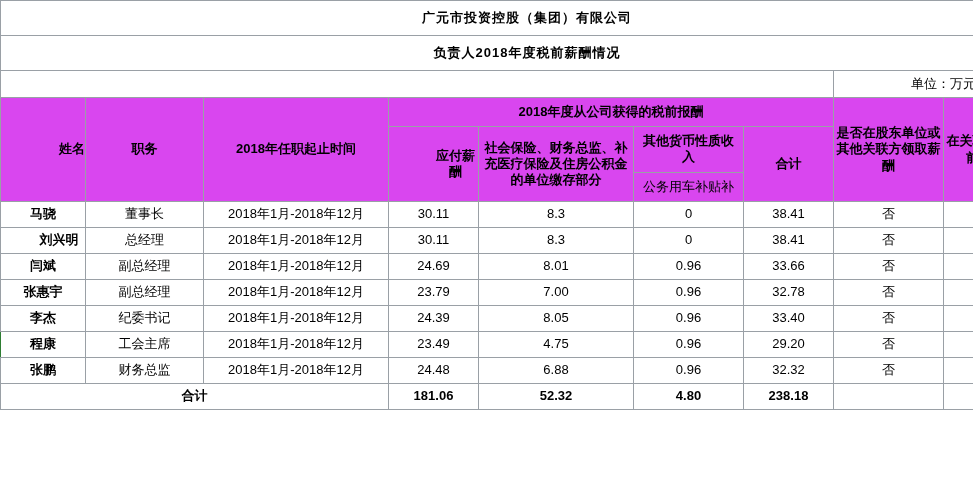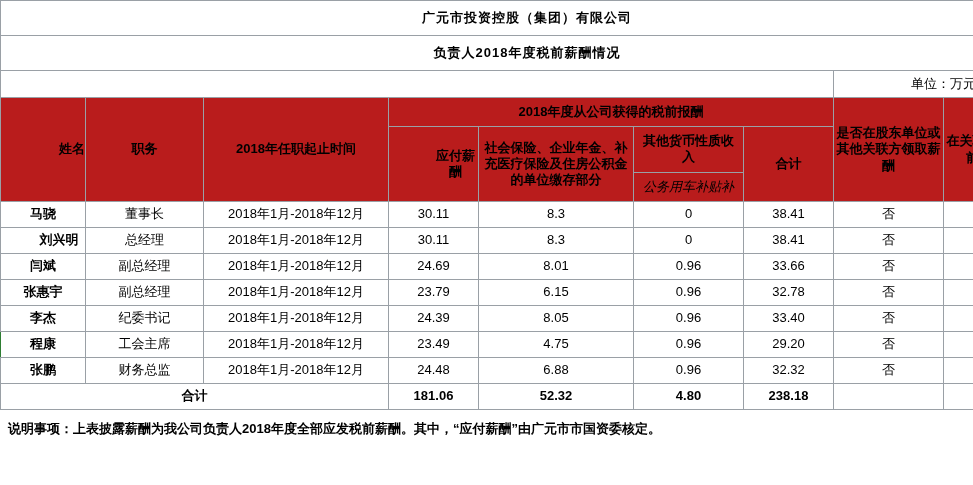--- a/index.html
+++ b/index.html
@@ -46,21 +46,21 @@
   }
   .unit-row td {
     border: 1px solid #d0d4d8;
     height: 26px;
     font-size: 13px;
     text-align: right;
     padding-right: 6px;
   }
   .hdr {
     font-weight: bold;
-    background: #b91c1c;
+    background: #d946ef;
   }
   .hdr-small {
     font-weight: bold;
     font-size: 12.5px;
   }
   .cell-pad {
     padding: 2px 3px;
   }
   .name-cell {
     font-weight: bold;
@@ -113,24 +113,24 @@
       <td class="hdr" rowspan="2" style="height:46px;text-align:right;">姓名</td>
       <td class="hdr" rowspan="2">职务</td>
       <td class="hdr" rowspan="2">2018年任职起止时间</td>
       <td class="hdr" colspan="4" style="height:28px;">2018年度从公司获得的税前报酬</td>
       <td class="hdr hdr-small cell-pad" rowspan="2">是否在股东单位或其他关联方领取薪酬</td>
       <td class="hdr hdr-small cell-pad" rowspan="2">在关联方领取的税前薪酬总额</td>
     </tr>
 
     <tr>
       <td class="hdr hdr-small cell-pad" style="height:74px;padding-left:44px;">应付薪酬</td>
-      <td class="hdr hdr-small cell-pad">社会保险、企业年金、补充医疗保险及住房公积金的单位缴存部分</td>
+      <td class="hdr hdr-small cell-pad">社会保险、财务总监、补充医疗保险及住房公积金的单位缴存部分</td>
       <td class="hdr hdr-small cell-pad" style="padding:0;margin-top:36px;">
         <div style="border-bottom:1px solid #9aa0a6;padding:6px 3px;">其他货币性质收入</div>
-        <div style="padding:6px 3px;font-weight:normal;font-style:italic;">公务用车补贴补</div>
+        <div style="padding:6px 3px;font-weight:normal;">公务用车补贴补</div>
       </td>
       <td class="hdr hdr-small cell-pad">合计</td>
     </tr>
 
     <tr>
       <td class="name-cell" style="height:25px;">马骁</td>
       <td>董事长</td>
       <td>2018年1月-2018年12月</td>
       <td>30.11</td>
       <td>8.3</td>
@@ -159,21 +159,21 @@
       <td>0.96</td>
       <td>33.66</td>
       <td>否</td>
       <td>0</td>
     </tr>
     <tr>
       <td class="name-cell" style="height:25px;margin-left:36px;">张惠宇</td>
       <td>副总经理</td>
       <td>2018年1月-2018年12月</td>
       <td>23.79</td>
-      <td>6.15</td>
+      <td>7.00</td>
       <td>0.96</td>
       <td>32.78</td>
       <td>否</td>
       <td>0</td>
     </tr>
     <tr>
       <td class="name-cell" style="height:25px;">李杰</td>
       <td>纪委书记</td>
       <td>2018年1月-2018年12月</td>
       <td>24.39</td>
@@ -211,14 +211,13 @@
       <td>181.06</td>
       <td>52.32</td>
       <td>4.80</td>
       <td>238.18</td>
       <td></td>
       <td></td>
     </tr>
   </tbody>
     </table>
 
-  <div class="note">说明事项：上表披露薪酬为我公司负责人2018年度全部应发税前薪酬。其中，“应付薪酬”由广元市市国资委核定。</div>
 </div>
 
 </body></html>

